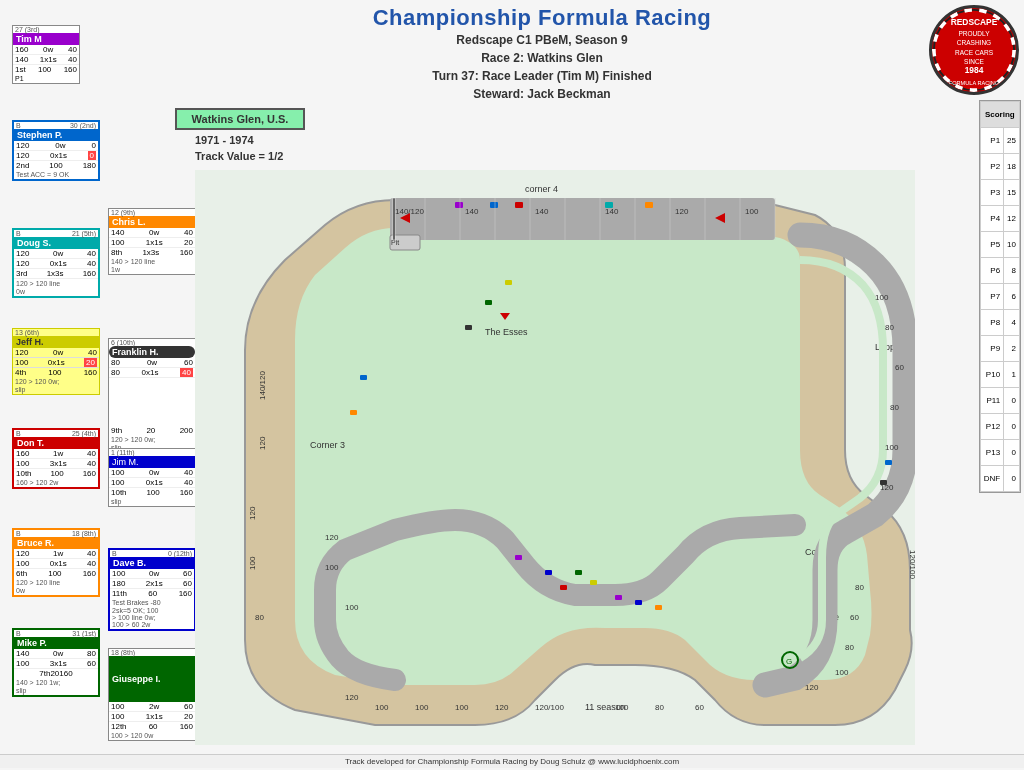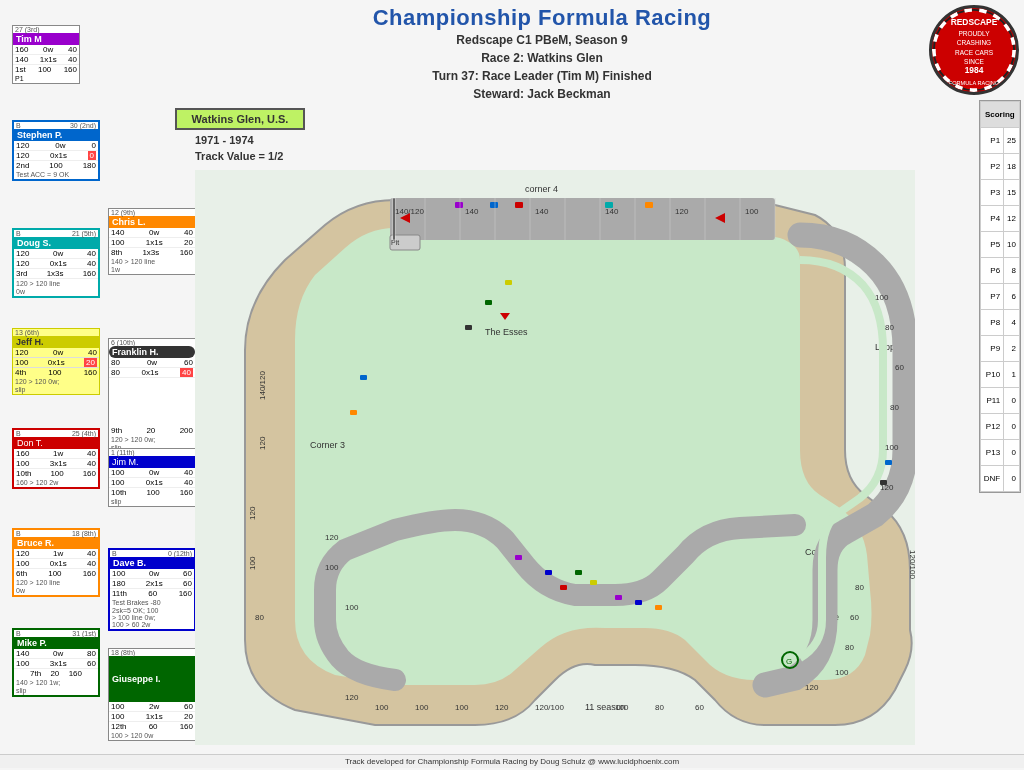--- a/index.html
+++ b/index.html
@@ -112,21 +112,21 @@
 <body>
 
 <div class="header">
   <div class="header-title">Championship Formula Racing</div>
   <div class="header-sub">Redscape C1 PBeM, Season 9</div>
   <div class="header-sub">Race 2: Watkins Glen</div>
   <div class="header-sub">Turn 37: Race Leader (Tim M) Finished</div>
   <div class="header-sub">Steward: Jack Beckman</div>
 </div>
 
-<div class="track-info-box" style="position:absolute;top:108px;left:175px;border:2px solid #555;background:#bef264;padding:3px 8px;font-size:11px;font-weight:bold;color:#333;text-align:center;">
+<div class="track-info-box" style="position:absolute;top:108px;left:175px;border:2px solid #555;background:#86efac;padding:3px 8px;font-size:11px;font-weight:bold;color:#333;text-align:center;">
   <span>Watkins Glen, U.S.</span>
 </div>
 <div style="position:absolute;top:134px;left:195px;font-size:11px;color:#333;font-weight:bold;">1971 - 1974</div>
 <div style="position:absolute;top:150px;left:195px;font-size:11px;color:#333;font-weight:bold;">Track Value = 1/2</div>
 
 <div class="logo">
   <div class="logo-circle">
     <svg width="90" height="90" viewBox="0 0 90 90">
 
       <circle cx="45" cy="45" r="43" fill="#cc0000" stroke="#222" stroke-width="2"></circle>
@@ -303,21 +303,21 @@
   </div>
   <div style="font-size:7px;padding:1px 2px;color:#555;">120 &gt; 120 0w;</div>
   <div style="font-size:7px;padding:0 2px 1px;color:#555;">slip</div>
 </div>
 
 <div style="position:absolute;top:428px;left:12px;width:88px;background:white;border:2px solid #cc0000;font-size:8px;">
   <div style="display:flex;justify-content:space-between;font-size:7px;color:#555;padding:0 2px;">
     <span>B</span>
       <span>25 (4th)</span>
   </div>
-  <div style="background:#cc0000;color:white;font-weight:normal;font-size:9px;padding:1px 3px;">Don T.</div>
+  <div style="background:#cc0000;color:white;font-weight:bold;font-size:9px;padding:1px 3px;">Don T.</div>
   <div style="display:flex;justify-content:space-between;padding:0 2px;border-bottom:1px solid #eee;">
     <span>160</span>
       <span>1w</span>
       <span>40</span>
   </div>
   <div style="display:flex;justify-content:space-between;padding:0 2px;border-bottom:1px solid #eee;">
     <span>100</span>
       <span>3x1s</span>
       <span>40</span>
   </div>
@@ -363,21 +363,21 @@
   <div style="display:flex;justify-content:space-between;padding:0 2px;border-bottom:1px solid #eee;">
     <span>140</span>
       <span>0w</span>
       <span>80</span>
   </div>
   <div style="display:flex;justify-content:space-between;padding:0 2px;border-bottom:1px solid #eee;">
     <span>100</span>
       <span>3x1s</span>
       <span>60</span>
   </div>
-  <div style="display:flex;justify-content:space-between;padding:0 16px;">
+  <div style="display:flex;justify-content:center;padding:0 4px;">
     <span>7th</span>
       <span>20</span>
       <span>160</span>
   </div>
   <div style="font-size:7px;padding:1px 2px;color:#555;">140 &gt; 120 1w;</div>
   <div style="font-size:7px;padding:0 2px 1px;color:#555;">slip</div>
 </div>
 
 <div style="position:absolute;top:208px;left:108px;width:88px;background:white;border:1px solid #888;font-size:8px;">
   <div style="display:flex;justify-content:space-between;font-size:7px;color:#555;padding:0 2px;">

